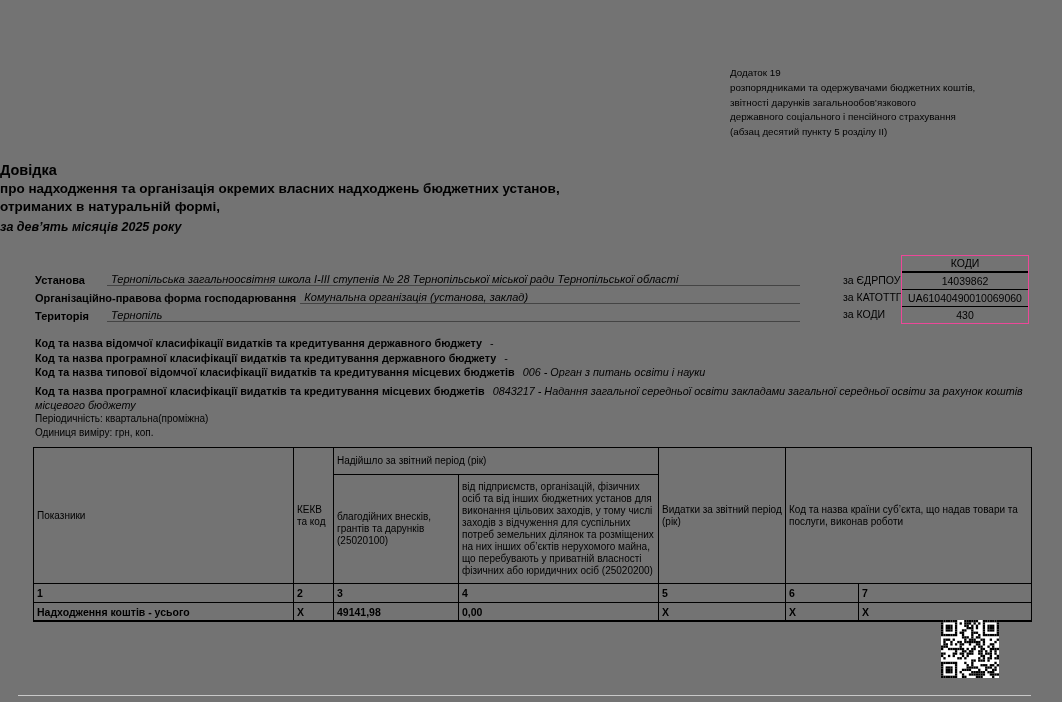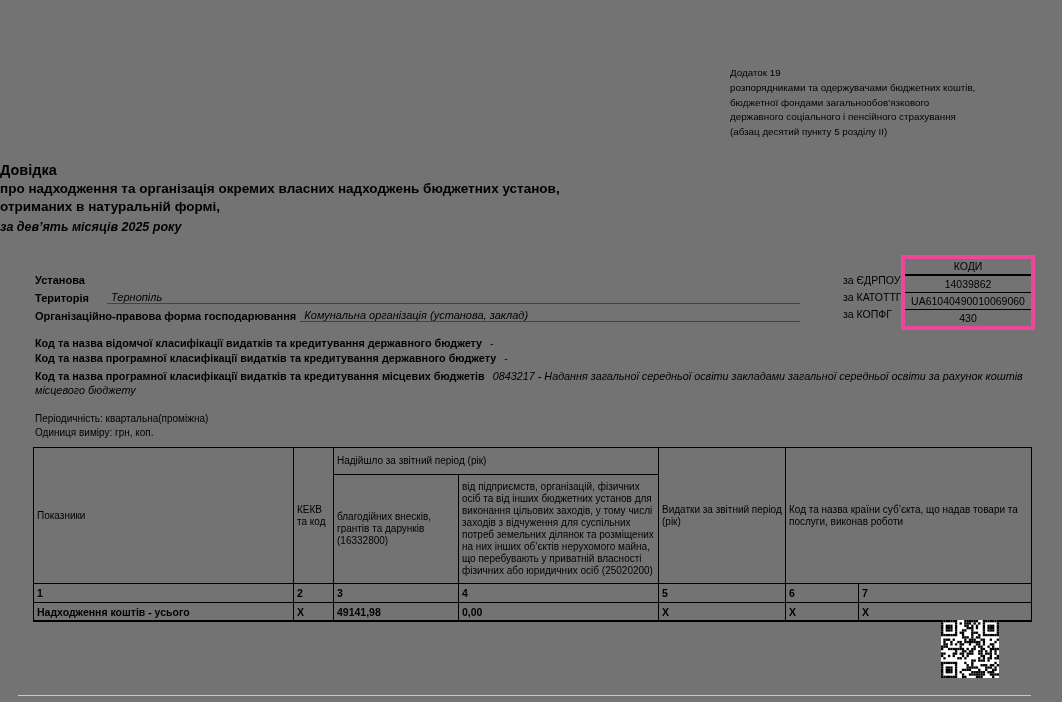--- a/index.html
+++ b/index.html
@@ -13,28 +13,28 @@
   .appendix{left:730px;top:66px;width:315px;font-size:9.8px;line-height:14.8px;}
 
   
   .title-block{left:0;top:161px;width:1062px;text-align:left;}
   .title-1{font-size:14.5px;font-weight:bold;line-height:19px;}
   .title-2,.title-3{font-size:13.5px;font-weight:bold;line-height:18px;}
   .title-4{font-size:12.5px;font-weight:bold;font-style:italic;line-height:18px;margin-top:2px;}
 
   
   .org{left:35px;top:269px;width:765px;font-size:11px;}
-  .org-row{display:flex;align-items:flex-end;height:17px;margin-bottom:1px;}
+  .org-row{display:flex;align-items:flex-end;height:17px;margin-bottom:1px;justify-content:flex-end;}
   .org-label{font-weight:bold;white-space:nowrap;}
   .org-val{flex:1;border-bottom:1px solid #444;font-style:italic;padding-left:4px;margin-left:4px;white-space:nowrap;overflow:hidden;}
   .w68{width:68px;}
 
   
   .code-labels{left:843px;top:272px;font-size:10.5px;line-height:17px;}
-  .codes-box{left:901px;top:255px;width:126px;border:4px solid #ec4899;font-size:10.5px;text-align:center;}
+  .codes-box{left:901px;top:255px;width:126px;border:1px solid #ec4899;font-size:10.5px;text-align:center;}
   .codes-box .hd{height:15px;line-height:15px;border-bottom:2px solid #000;}
   .codes-box .cr{height:16px;line-height:16px;border-bottom:1px solid #000;white-space:nowrap;}
   .codes-box .cr:last-child{border-bottom:none;}
 
   
   .class-lines{left:35px;top:336px;width:1005px;font-size:10.8px;line-height:14.3px;}
   .class-line{margin-bottom:0.4px;}
   .class-line .gap{display:inline-block;width:8px;}
   .class-last{margin-top:4px;}
 
@@ -55,65 +55,69 @@
   .footer-line{left:18px;top:695px;width:1013px;height:1px;background:#c9c9c9;}
 </style>
 </head>
 <body>
 
 <div class="page">
 
   <div class="abs appendix">
     <div>Додаток 19</div>
     <div>розпорядниками та одержувачами бюджетних коштів,</div>
-    <div>бюджетної фондами загальнообов’язкового</div>
+    <div>звітності дарунків загальнообов’язкового</div>
     <div>державного соціального і пенсійного страхування</div>
     <div>(абзац десятий пункту 5 розділу II)</div>
   </div>
 
   <div class="abs title-block">
     <div class="title-1">Довідка</div>
     <div class="title-2">про надходження та організація окремих власних надходжень бюджетних установ,</div>
     <div class="title-3">отриманих в натуральній формі,</div>
     <div class="title-4">за дев’ять місяців 2025 року</div>
   </div>
 
   <div class="abs org">
     <div class="org-row">
       <span class="org-label w68">Установа</span>
+      <span class="org-val">Тернопільська загальноосвітня школа І-ІІІ ступенів № 28 Тернопільської міської ради Тернопільської області</span>
+    </div>
+    <div class="org-row">
+      <span class="org-label">Організаційно-правова форма господарювання</span>
+      <span class="org-val">Комунальна організація (установа, заклад)</span>
     </div>
     <div class="org-row">
       <span class="org-label w68">Територія</span>
       <span class="org-val">Тернопіль</span>
     </div>
-    <div class="org-row">
-      <span class="org-label">Організаційно-правова форма господарювання</span>
-      <span class="org-val">Комунальна організація (установа, заклад)</span>
-    </div>
   </div>
 
   <div class="abs code-labels">
     <div>за ЄДРПОУ</div>
     <div>за КАТОТТГ</div>
-    <div>за КОПФГ</div>
+    <div>за КОДИ</div>
   </div>
 
   <div class="abs codes-box">
     <div class="hd">КОДИ</div>
     <div class="cr">14039862</div>
     <div class="cr">UA61040490010069060</div>
     <div class="cr">430</div>
   </div>
 
   <div class="abs class-lines">
     <div class="class-line">
       <span class="b">Код та назва відомчої класифікації видатків та кредитування державного бюджету</span><span class="gap"></span><span>-</span>
     </div>
     <div class="class-line">
       <span class="b">Код та назва програмної класифікації видатків та кредитування державного бюджету</span><span class="gap"></span><span>-</span>
+    </div>
+    <div class="class-line">
+      <span class="b">Код та назва типової відомчої класифікації видатків та кредитування місцевих бюджетів</span><span class="gap"></span><span class="it">006 - Орган з питань освіти і науки</span>
     </div>
     <div class="class-line class-last">
       <span class="b">Код та назва програмної класифікації видатків та кредитування місцевих бюджетів</span><span class="gap"></span><span class="it">0843217 - Надання загальної середньої освіти закладами загальної середньої освіти за рахунок коштів місцевого бюджету</span>
     </div>
   </div>
 
   <div class="abs period">
     <div>Періодичність: квартальна(проміжна)</div>
     <div>Одиниця виміру: грн, коп.</div>
   </div>
@@ -130,21 +134,21 @@
     </colgroup>
     <tbody>
       <tr class="hspan">
         <td rowspan="2">Показники</td>
         <td rowspan="2">КЕКВ та код</td>
         <td colspan="2">Надійшло за звітний період (рік)</td>
         <td rowspan="2">Видатки за звітний період (рік)</td>
         <td rowspan="2" colspan="2">Код та назва країни суб’єкта, що надав товари та послуги, виконав роботи</td>
       </tr>
       <tr class="hsub">
-        <td>благодійних внесків, грантів та дарунків (16332800)</td>
+        <td>благодійних внесків, грантів та дарунків (25020100)</td>
         <td class="c4">від підприємств, організацій, фізичних осіб та від інших бюджетних установ для виконання цільових заходів, у тому числі заходів з відчуження для суспільних потреб земельних ділянок та розміщених на них інших об’єктів нерухомого майна, що перебувають у приватній власності фізичних або юридичних осіб (25020200)</td>
       </tr>
       <tr class="nums">
         <td>1</td>
         <td>2</td>
         <td>3</td>
         <td>4</td>
         <td>5</td>
         <td>6</td>
         <td>7</td>

